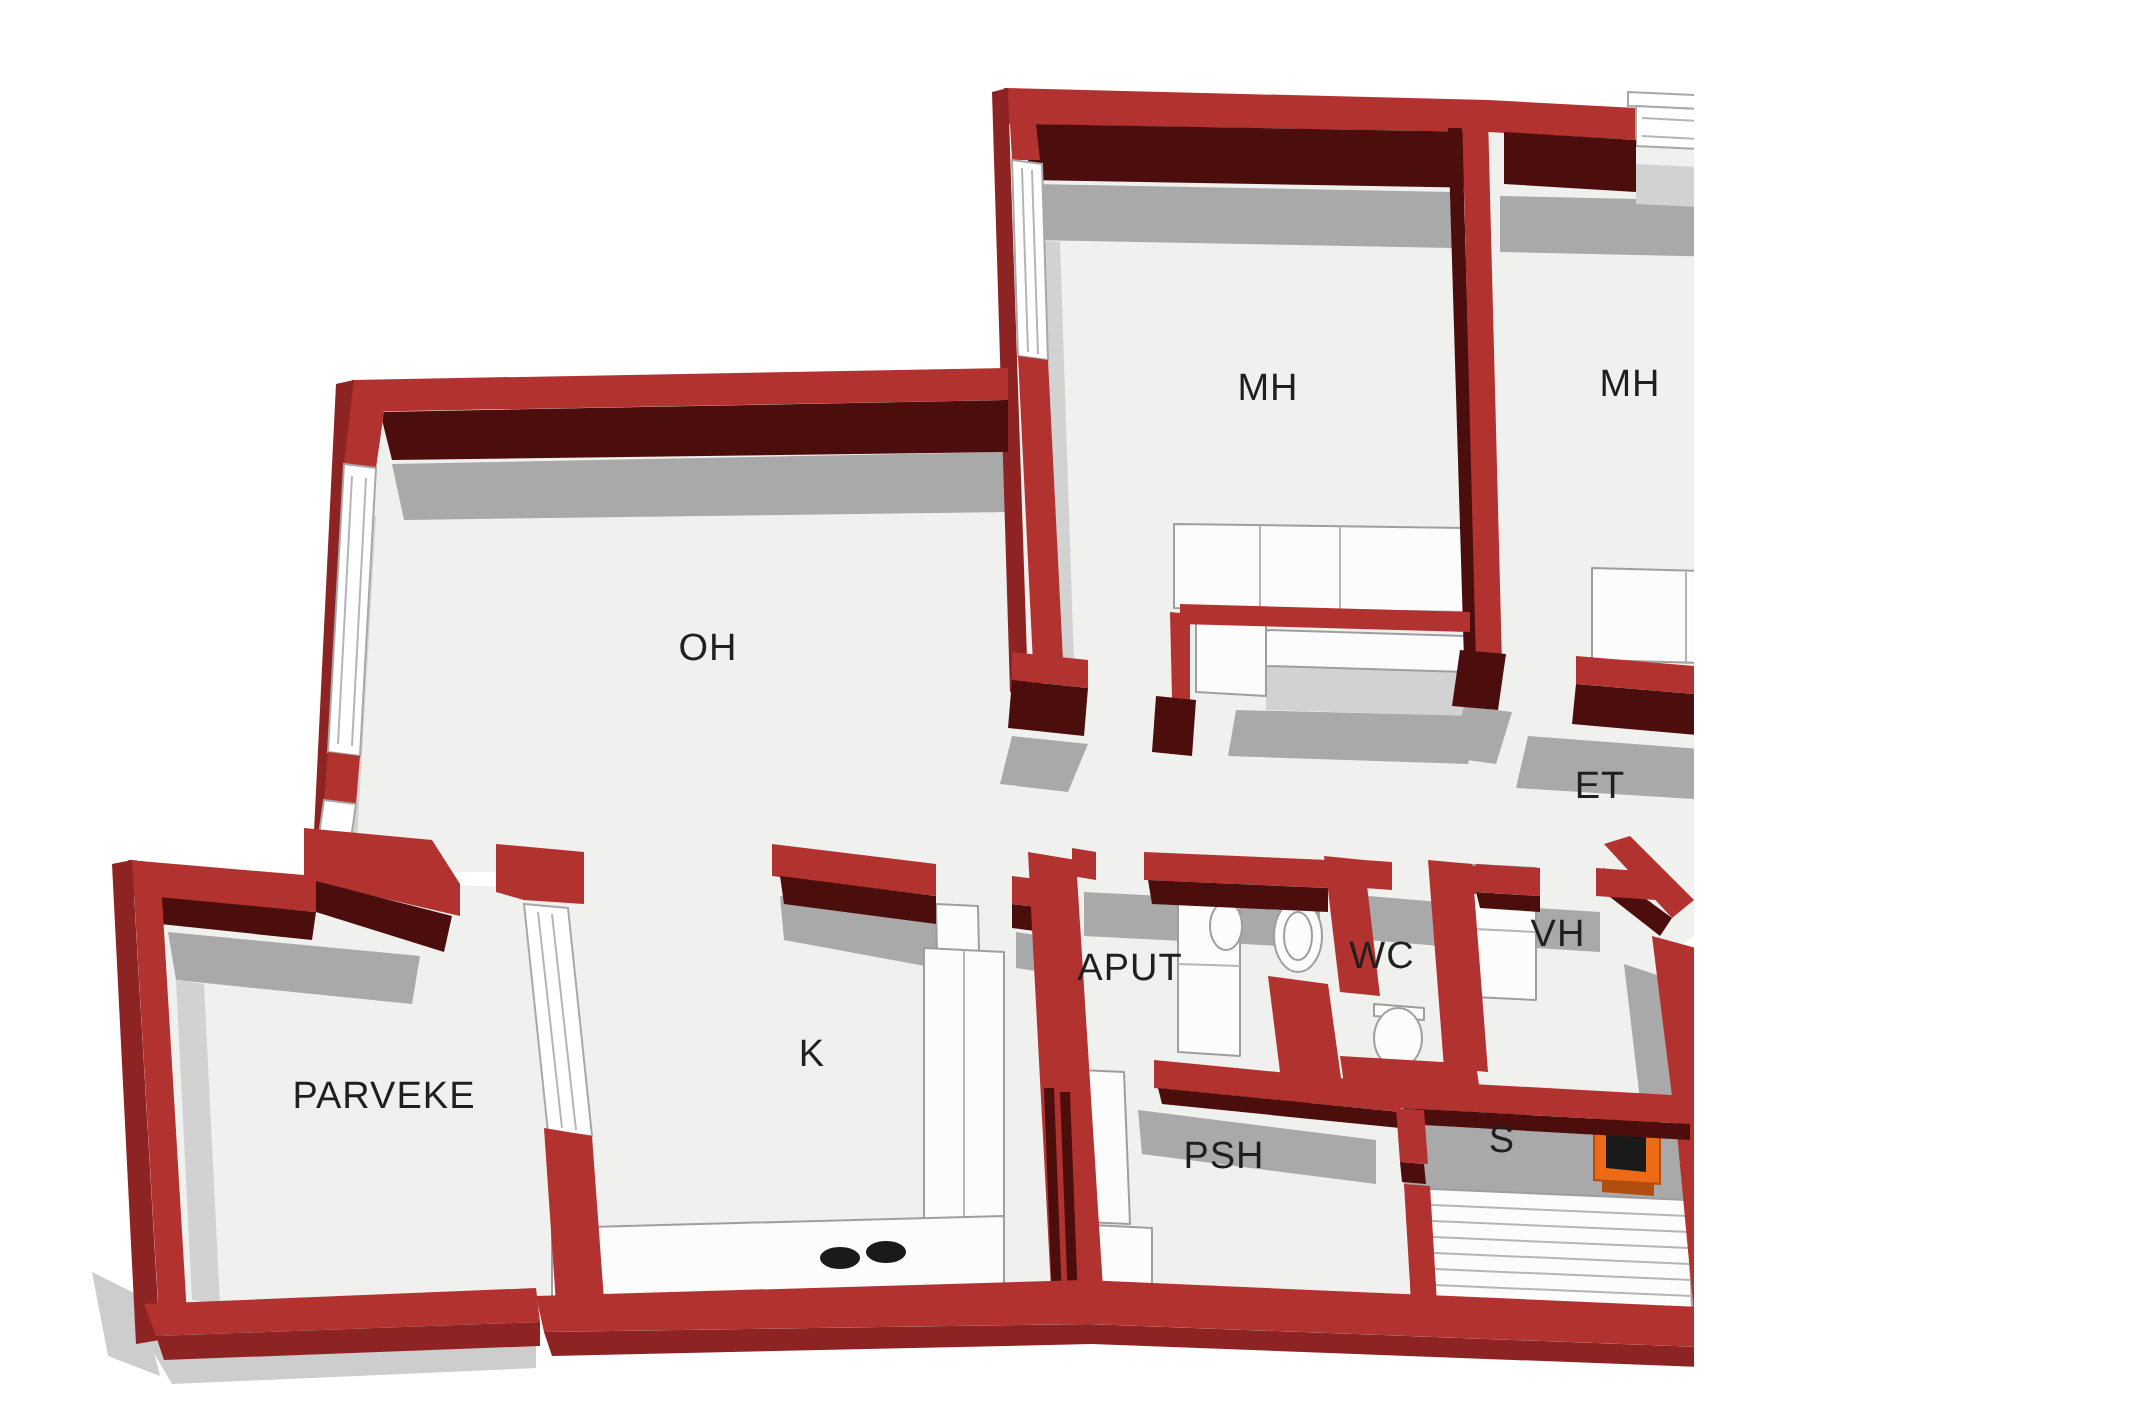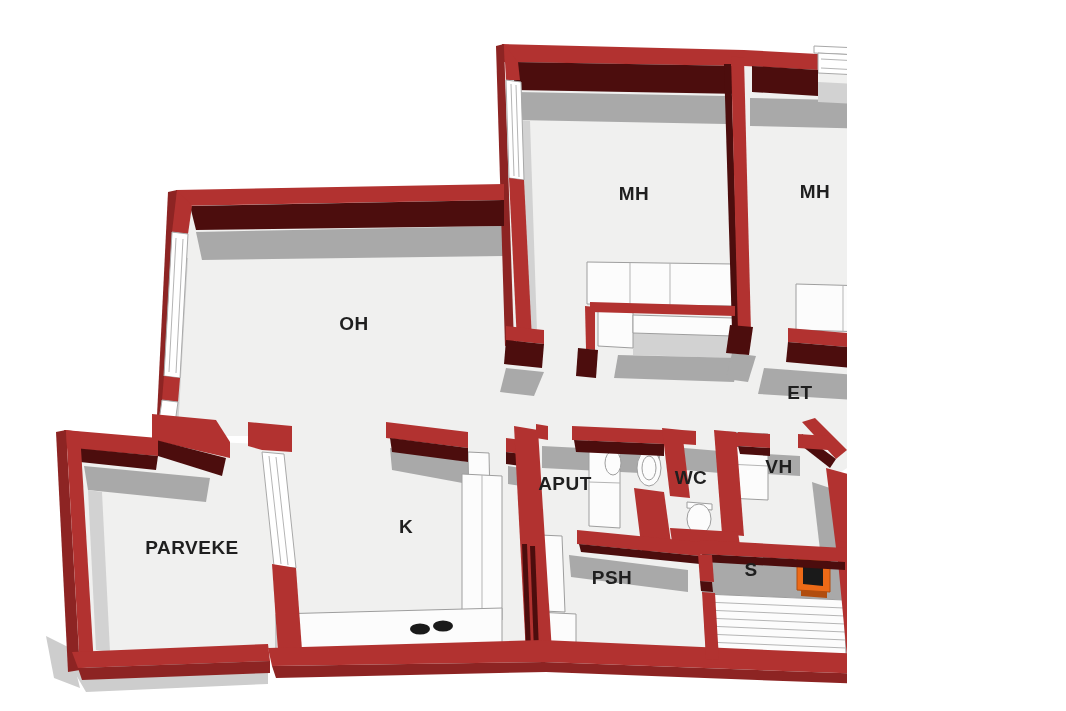--- a/index.html
+++ b/index.html
@@ -1,16 +1,16 @@
 <!DOCTYPE html>
 <html style="--background: #ffffff; --wall-top: #b23230; --wall-side: #8d2423; --wall-dark: #4c0d0d; --floor: #f0f0ef; --shadow: #a9a9a9; --shadow-soft: #cdcdcd; --furniture: #fcfcfc; --furniture-stroke: #9e9e9e; --sauna-stove: #ed6a17; --sauna-stove-dark: #b14d0e; --appliance-black: #1a1a1a; --label: #1f1f1f;"><head>
 <meta charset="utf-8">
 <style>
   html,body{margin:0;padding:0;background:var(--background,#ffffff);}
-  .stage{position:relative;width:847px;height:711px;background:var(--background,#ffffff);overflow:hidden;font-weight:bold;}
+  .stage{position:relative;width:847px;height:711px;background:var(--background,#ffffff);overflow:hidden;}
   svg{display:block}
   .wt{fill:var(--wall-top,#b23230)}
   .ws{fill:var(--wall-side,#8d2423)}
   .wd{fill:var(--wall-dark,#4c0d0d)}
   .fl{fill:var(--floor,#f0f0ef)}
   .sh{fill:var(--shadow,#a9a9a9)}
   .sh2{fill:#d2d2d2}
   .sh3{fill:var(--shadow-soft,#cdcdcd)}
   .fu{fill:var(--furniture,#fcfcfc);stroke:var(--furniture-stroke,#9e9e9e);stroke-width:1;stroke-linejoin:round}
   .blk{fill:var(--appliance-black,#1a1a1a)}

